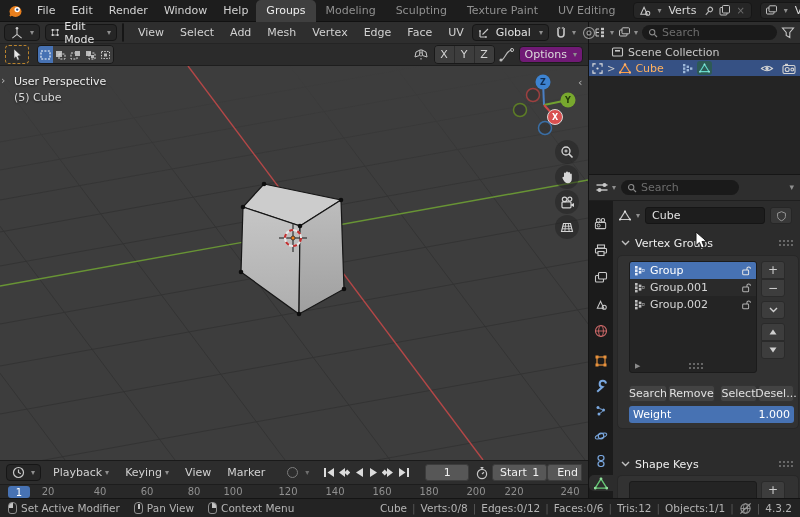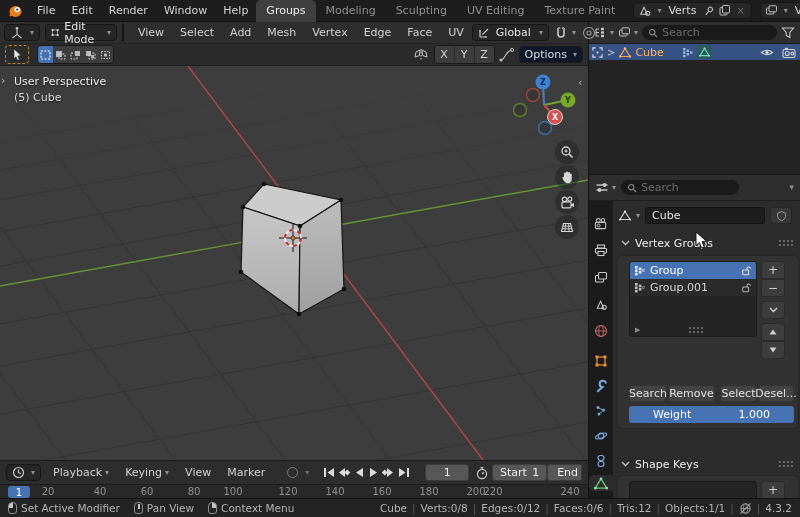--- a/index.html
+++ b/index.html
@@ -95,22 +95,22 @@
     </span>
     <div class="menu">File</div>
     <div class="menu">Edit</div>
     <div class="menu">Render</div>
     <div class="menu">Window</div>
     <div class="menu">Help</div>
     <div style="width:14px"></div>
     <div class="wtab active">Groups</div>
     <div class="wtab">Modeling</div>
     <div class="wtab">Sculpting</div>
+    <div class="wtab">Texture Paint</div>
     <div class="wtab">UV Editing</div>
-    <div class="wtab">Texture Paint</div>
     <div class="idblock">
       <span>
           <svg width="13" height="13" viewBox="0 0 14 14">
             <path d="M3 11 L6.5 3.5 L10 11 Z" fill="none" stroke="#c8c8c8" stroke-width="1.1"></path>
             <circle cx="10.5" cy="10" r="2.2" fill="none" stroke="#c8c8c8" stroke-width="1.1"></circle>
           </svg>
         </span>
       <span class="chev">▾</span>
       <span class="lbl">Verts</span>
       <span>
@@ -255,21 +255,21 @@
       <div class="axbtn">Y</div>
       <div class="axbtn">Z</div>
     </div>
     <div style="margin:0 4px">
       <svg width="16" height="14" viewBox="0 0 16 14">
           <path d="M2 12 C6 12 7 2 13 2" fill="none" stroke="#b9b9b9" stroke-width="1.2"></path>
           <circle cx="2" cy="12" r="1.6" fill="#b9b9b9"></circle>
           <circle cx="13" cy="2" r="1.6" fill="none" stroke="#b9b9b9"></circle>
         </svg>
     </div>
-    <div class="hbtn" style="background:#0f172a;border-color:#1c1c1c">
+    <div class="hbtn" style="background:#701a75;border-color:#1c1c1c">
       <span style="color:#dcdcdc">Options</span>
       <span class="chev">▾</span>
     </div>
   </div>
 
   <div id="viewport">
     <svg width="588" height="394" viewBox="0 0 588 394">
       <defs>
         <linearGradient id="fog" x1="0" y1="0" x2="0" y2="1">
             <stop offset="0" stop-color="#3d3d3d" stop-opacity="0.95"></stop>
@@ -457,21 +457,21 @@
     <span class="tick" style="left:34px">20</span>
     <span class="tick" style="left:86px">40</span>
     <span class="tick" style="left:133px">60</span>
     <span class="tick" style="left:180px">80</span>
     <span class="tick" style="left:219px">100</span>
     <span class="tick" style="left:274px">120</span>
     <span class="tick" style="left:321px">140</span>
     <span class="tick" style="left:368px">160</span>
     <span class="tick" style="left:415px">180</span>
     <span class="tick" style="left:462px">200</span>
-    <span class="tick" style="left:479px">220</span>
+    <span class="tick" style="left:500px">220</span>
     <span class="tick" style="left:556px">240</span>
   </div>
 
   <div id="outliner">
     <div class="hdr">
       <span class="f">
           <svg width="13" height="13" viewBox="0 0 13 13">
             <path d="M2 3 H5 M2 3 V10 H5 M2 6.5 H5" stroke="#c6c6c6" fill="none"></path>
             <rect x="7" y="1.8" width="3" height="2.4" fill="#c6c6c6"></rect>
             <rect x="7" y="5.3" width="3" height="2.4" fill="#c6c6c6"></rect>
@@ -491,20 +491,27 @@
             <circle cx="5" cy="5" r="3.2" fill="none" stroke="#8a8a8a" stroke-width="1.3"></circle>
             <line x1="7.6" y1="7.6" x2="10.8" y2="10.8" stroke="#8a8a8a" stroke-width="1.4"></line>
           </svg>
         <span>Search</span>
       </div>
       <span>
           <svg width="14" height="13" viewBox="0 0 14 13">
             <path d="M1.5 2 H12.5 L8.8 6.5 V11.5 L5.2 9.5 V6.5 Z" fill="none" stroke="#c6c6c6" stroke-width="1.1"></path>
           </svg>
         </span>
+    </div>
+    <div class="orow">
+      <svg width="13" height="12" viewBox="0 0 13 12">
+          <rect x="1.5" y="2" width="10" height="8" rx="1" fill="none" stroke="#c6c6c6" stroke-width="1.1"></rect>
+          <rect x="4" y="4" width="5" height="1.6" fill="#c6c6c6"></rect>
+        </svg>
+      <span class="oname">Scene Collection</span>
     </div>
     <div class="orow sel">
       <svg width="11" height="11" viewBox="0 0 12 12">
           <path d="M1 4 V1 H4 M8 1 H11 V4 M11 8 V11 H8 M4 11 H1 V8" fill="none" stroke="#e0e0e0" stroke-width="1.2"></path>
           <circle cx="6" cy="6" r="1.2" fill="#e0e0e0"></circle>
         </svg>
       <span style="color:#c8c8c8;font-size:10px">&gt;</span>
       <svg width="12" height="11" viewBox="0 0 12 11">
           <path d="M6 1.5 L11 9.5 H1 Z" fill="none" stroke="#ff9d45" stroke-width="1.2"></path>
           <circle cx="6" cy="1.5" r="1.2" fill="#ffb36b"></circle>
@@ -677,21 +684,21 @@
       <div class="phead" style="position:absolute;left:8px;top:32px">
         <svg width="9" height="6" viewBox="0 0 9 6">
             <path d="M1 1 L4.5 4.5 L8 1" fill="none" stroke="#c0c0c0" stroke-width="1.4"></path>
           </svg>
         <span>Vertex Groups</span>
       </div>
       <span class="grips" style="position:absolute;left:166px;top:39px">
           <i></i>
         </span>
       <div class="panelbody" style="left:4px;top:54px;width:182px;height:174px"></div>
-      <div class="vglist" style="left:16px;top:60px;width:128px;height:76px">
+      <div class="vglist" style="left:16px;top:60px;width:128px;height:112px">
         <div class="vgrow sel">
           <svg width="11" height="11" viewBox="0 0 11 11">
               <g fill="#e8eefa">
                 <rect x="1" y="1" width="2.6" height="2.6"></rect>
                 <rect x="1" y="4.4" width="2.6" height="2.6"></rect>
                 <rect x="1" y="7.8" width="2.6" height="2.6"></rect>
                 <rect x="4.8" y="2.6" width="2.6" height="2.6"></rect>
                 <rect x="4.8" y="6" width="2.6" height="2.6"></rect>
               </g>
               <g fill="none" stroke="#cdd8ec" stroke-width="0.7">
@@ -716,20 +723,39 @@
               <g fill="none" stroke="#9a9a9a" stroke-width="0.7">
                 <rect x="8.2" y="4.4" width="2" height="2"></rect>
               </g>
             </svg>
           <span>Group.001</span>
           <svg style="margin-left:auto" width="11" height="11" viewBox="0 0 13 13">
               <rect x="2" y="6" width="7" height="5.5" rx="1" fill="none" stroke="#b0b0b0" stroke-width="1.2"></rect>
               <path d="M7 6 V4.4 a2.1 2.1 0 0 1 4.2 0" fill="none" stroke="#b0b0b0" stroke-width="1.2"></path>
             </svg>
         </div>
+        <div class="vgrow">
+          <svg width="11" height="11" viewBox="0 0 11 11">
+              <g fill="#bdbdbd">
+                <rect x="1" y="1" width="2.6" height="2.6"></rect>
+                <rect x="1" y="4.4" width="2.6" height="2.6"></rect>
+                <rect x="1" y="7.8" width="2.6" height="2.6"></rect>
+                <rect x="4.8" y="2.6" width="2.6" height="2.6"></rect>
+                <rect x="4.8" y="6" width="2.6" height="2.6"></rect>
+              </g>
+              <g fill="none" stroke="#9a9a9a" stroke-width="0.7">
+                <rect x="8.2" y="4.4" width="2" height="2"></rect>
+              </g>
+            </svg>
+          <span>Group.002</span>
+          <svg style="margin-left:auto" width="11" height="11" viewBox="0 0 13 13">
+              <rect x="2" y="6" width="7" height="5.5" rx="1" fill="none" stroke="#b0b0b0" stroke-width="1.2"></rect>
+              <path d="M7 6 V4.4 a2.1 2.1 0 0 1 4.2 0" fill="none" stroke="#b0b0b0" stroke-width="1.2"></path>
+            </svg>
+        </div>
         <div style="position:absolute;left:0;bottom:0;width:100%;height:13px;display:flex;align-items:center;padding:0 5px">
           <span style="color:#8a8a8a;font-size:7px">▶</span>
           <span class="grips" style="margin:0 auto">
               <i></i>
             </span>
         </div>
       </div>
       <div class="sidebtn" style="left:148px;top:60px;border-radius:3px 3px 0 0">+</div>
       <div class="sidebtn" style="left:148px;top:78px;border-radius:0 0 3px 3px">−</div>
       <div class="sidebtn" style="left:148px;top:100px">
@@ -744,21 +770,21 @@
         </div>
       <div class="sidebtn" style="left:148px;top:140px;border-radius:0 0 3px 3px">
           <svg width="8" height="6" viewBox="0 0 8 6">
             <path d="M0.5 0.5 H7.5 L4 5.5 Z" fill="#cfcfcf"></path>
           </svg>
         </div>
       <div class="abtn" style="position:absolute;left:16px;top:184px;width:38px">Search</div>
       <div class="abtn" style="position:absolute;left:55px;top:184px;width:47px">Remove</div>
       <div class="abtn" style="position:absolute;left:107px;top:184px;width:37px">Select</div>
       <div class="abtn" style="position:absolute;left:145px;top:184px;width:36px">Desel...</div>
-      <div style="position:absolute;left:16px;top:205px;width:165px;height:17px;background:#4772b3;border-radius:3px;display:flex;align-items:center;justify-content:space-between;padding:0 24px;color:#fff">
+      <div style="position:absolute;left:16px;top:205px;width:165px;height:17px;background:#4772b3;border-radius:3px;display:flex;align-items:center;justify-content:space-between;padding:0 4px;color:#fff">
         <span>Weight</span>
         <span>1.000</span>
       </div>
 
       <div class="phead" style="position:absolute;left:8px;top:253px">
         <svg width="9" height="6" viewBox="0 0 9 6">
             <path d="M1 1 L4.5 4.5 L8 1" fill="none" stroke="#c0c0c0" stroke-width="1.4"></path>
           </svg>
         <span>Shape Keys</span>
       </div>

